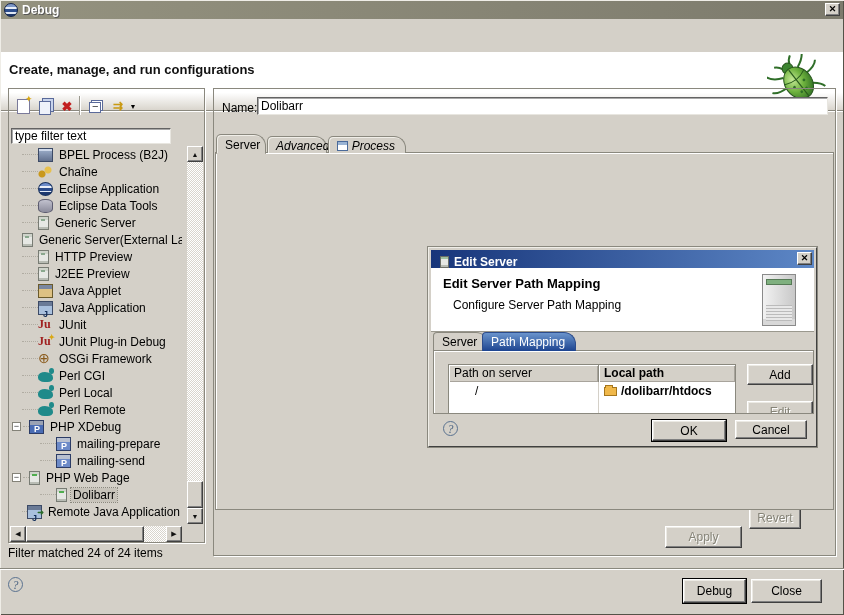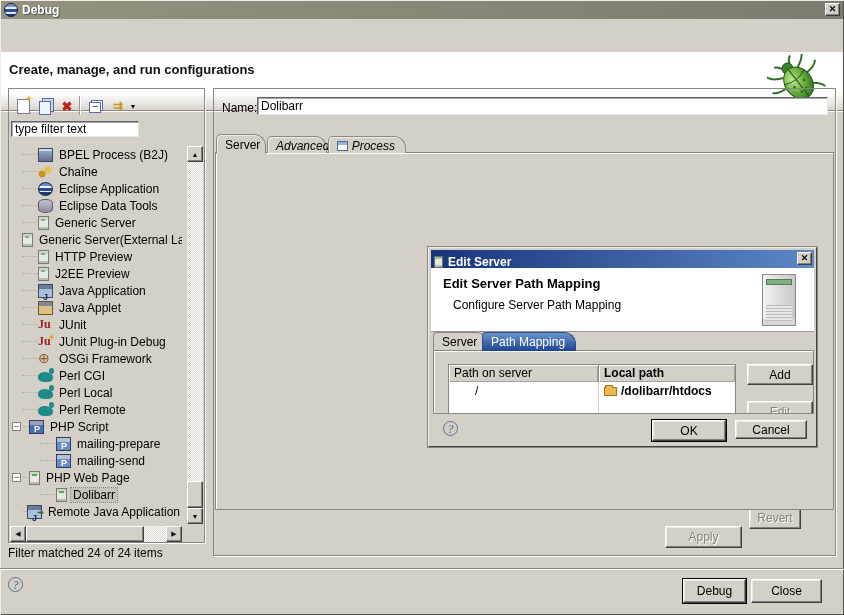--- a/index.html
+++ b/index.html
@@ -59,21 +59,21 @@
   .toolbar-btn { position:absolute; top:8px; width:20px; height:18px; display:flex; align-items:center; justify-content:center; }
   .tsep { position:absolute; top:7px; left:70px; width:1px; height:19px; background:#9a988e; box-shadow:1px 0 0 #fff; }
   .ic-new { width:13px; height:15px; background:#fff; border:1px solid #7a7a9a; position:relative; }
   .ic-new::after { content:"✦"; position:absolute; right:-4px; top:-6px; color:#d9a814; font-size:9px; }
   .ic-dup { width:12px; height:14px; background:#eef2fa; border:1px solid #5a6a9a; box-shadow:3px -3px 0 -1px #c8d4ec, 3px -3px 0 0 #5a6a9a; margin-top:3px; }
   .ic-del { color:#c21f1f; font-weight:bold; font-size:13px; }
   .ic-collapse { width:12px; height:11px; background:#fff; border:1px solid #5a6a9a; box-shadow:2px -2px 0 -1px #fff, 2px -2px 0 0 #5a6a9a; margin-top:2px; position:relative; }
   .ic-collapse::after { content:"−"; position:absolute; left:2px; top:-3px; font-size:11px; color:#333; }
   .ic-filter { color:#c99a14; font-weight:bold; font-size:12px; letter-spacing:-2px; }
   .ic-caret { font-size:7px; color:#000; }
-  .filterbox { position:absolute; left:2px; top:32px; width:128px; height:16px; }
+  .filterbox { position:absolute; left:2px; top:39px; width:160px; height:16px; }
   .tree { position:absolute; left:1px; top:57px; width:172px; height:376px; overflow:hidden; }
   .trow { height:17px; display:flex; align-items:center; white-space:nowrap; }
   .trow .label { padding:0 2px; }
   .trow.selected .label { background:#c7c3ba; outline:1px dotted #8a887e; }
   .conn { border-top:1px dotted #b0aca2; height:0; }
   .expander { width:9px; height:9px; background:#fff; border:1px solid #848278; font-size:9px; line-height:7px;
      text-align:center; color:#333; margin-right:2px; flex:none; }
   .ti { width:15px; height:14px; margin-right:4px; flex:none; position:relative; font-size:9px; }
   .ti-bpel { background:linear-gradient(#9eb0cc,#62718f); border:1px solid #3c4a66; box-shadow:inset 0 2px 0 #cdd8ea; }
   .ti-chain { background:radial-gradient(circle at 4px 9px,#c9981c 3px,rgba(0,0,0,0) 4px),
@@ -121,21 +121,21 @@
   .tab.active { z-index:4; border-bottom:1px solid #d4d0c8; height:20px; }
   .tbl-icon { width:13px; height:10px; background:#fff; border:1px solid #4a6a9a;
      box-shadow:inset 0 3px 0 #9ab4d4; }
   .tabpanel { position:absolute; left:215px; top:152px; width:619px; height:358px;
      border:1px solid #8a887e; box-shadow:inset 1px 1px 0 #fff; z-index:1; background:#d4d0c8; }
 
   
   .dialog { position:absolute; left:428px; top:247px; width:389px; height:200px; background:#d4d0c8;
      border:1px solid; border-color:#f0eee8 #404040 #404040 #f0eee8; box-shadow:0 0 0 1px #8a887e; z-index:10; }
   .dtitle { position:absolute; left:2px; top:2px; right:2px; height:23px;
-     background:linear-gradient(to right,#17357a,#5d87c6); display:flex; align-items:center; padding:0 3px; }
+     background:linear-gradient(to right,#17357a,#5d87c6); display:flex; align-items:center; padding:0 9px; }
   .dtitle .ttext { color:#fff; font-weight:bold; font-size:12px; margin-left:5px; }
   .srv-mini { width:9px; height:12px; background:#e6e8e4; border:1px solid #6a6e66;
      box-shadow:inset 0 2px 0 #9ec09e, inset 0 -2px 0 #b8bcb4; }
   .dtitle .winbtn { position:absolute; right:2px; top:2px; }
   .dheader { position:absolute; left:2px; top:20px; right:2px; height:64px; background:#fff;
      border-bottom:1px solid #9a988e; }
   .dheading { position:absolute; left:12px; top:8px; font-weight:bold; font-size:13px; }
   .dsub { position:absolute; left:22px; top:30px; font-size:12px; }
   .tower { position:absolute; right:18px; top:6px; width:34px; height:52px;
      background:linear-gradient(to right,#f2f2f2,#c8c8c8); border:1px solid #8a8a8a;
@@ -268,27 +268,27 @@
           <span class="ti ti-server"></span>
           <span class="label">HTTP Preview</span>
         </div>
         <div class="trow" style="padding-left: 12px;">
           <span class="conn" style="width: 16px;"></span>
           <span class="ti ti-server"></span>
           <span class="label">J2EE Preview</span>
         </div>
         <div class="trow" style="padding-left: 12px;">
           <span class="conn" style="width: 16px;"></span>
+          <span class="ti ti-applet"></span>
+          <span class="label">Java Applet</span>
+        </div>
+        <div class="trow" style="padding-left: 12px;">
+          <span class="conn" style="width: 16px;"></span>
           <span class="ti ti-java"></span>
           <span class="label">Java Application</span>
-        </div>
-        <div class="trow" style="padding-left: 12px;">
-          <span class="conn" style="width: 16px;"></span>
-          <span class="ti ti-applet"></span>
-          <span class="label">Java Applet</span>
         </div>
         <div class="trow" style="padding-left: 12px;">
           <span class="conn" style="width: 16px;"></span>
           <span class="ti ti-junit"></span>
           <span class="label">JUnit</span>
         </div>
         <div class="trow" style="padding-left: 12px;">
           <span class="conn" style="width: 16px;"></span>
           <span class="ti ti-junit-plugin"></span>
           <span class="label">JUnit Plug-in Debug</span>
@@ -310,21 +310,21 @@
         </div>
         <div class="trow" style="padding-left: 12px;">
           <span class="conn" style="width: 16px;"></span>
           <span class="ti ti-camel"></span>
           <span class="label">Perl Remote</span>
         </div>
         <div class="trow" style="padding-left: 2px;">
           <span class="expander">−</span>
           <span class="conn" style="width: 6px;"></span>
           <span class="ti ti-php"></span>
-          <span class="label">PHP Script</span>
+          <span class="label">PHP XDebug</span>
         </div>
         <div class="trow" style="padding-left: 30px;">
           <span class="conn" style="width: 16px;"></span>
           <span class="ti ti-php-file"></span>
           <span class="label">mailing-prepare</span>
         </div>
         <div class="trow" style="padding-left: 30px;">
           <span class="conn" style="width: 16px;"></span>
           <span class="ti ti-php-file"></span>
           <span class="label">mailing-send</span>

